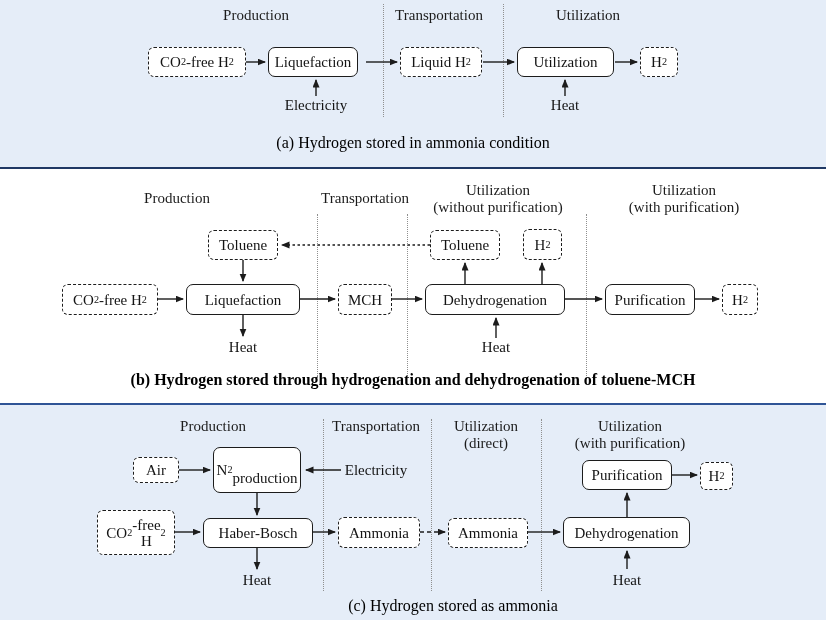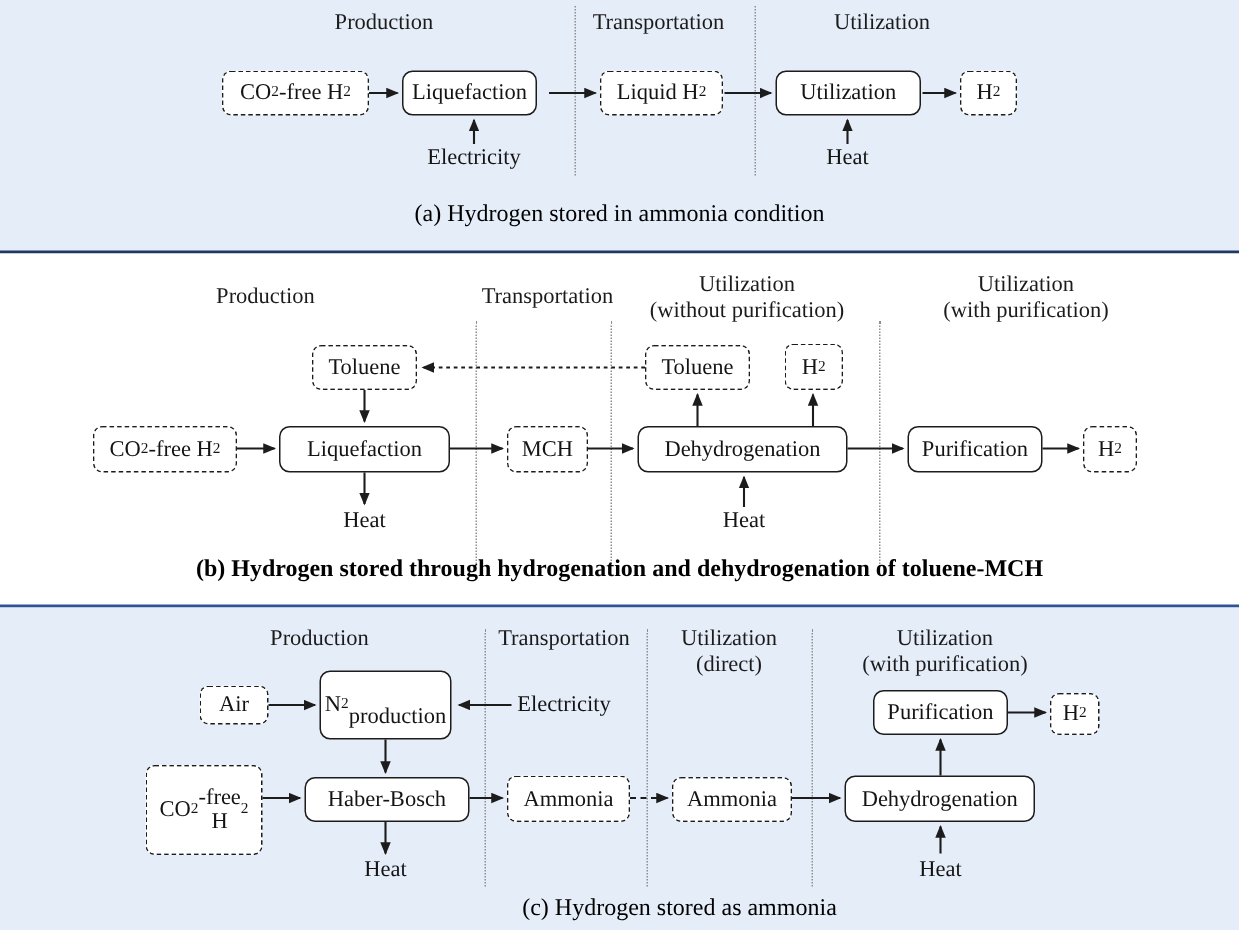--- a/index.html
+++ b/index.html
@@ -124,21 +124,21 @@
 
     <div class="vdiv" style="left:323px;top:14px;height:172px;"></div>
     <div class="vdiv" style="left:431px;top:14px;height:172px;"></div>
     <div class="vdiv" style="left:541px;top:14px;height:172px;"></div>
 
     <div class="box dashed" style="left:133px;top:52px;width:46px;height:26px;">Air</div>
     <div class="box solid" style="left:213px;top:42px;width:88px;height:46px;">N<sub>2</sub>
 production</div>
     <div class="elabel" style="left:376px;top:57px;">Electricity</div>
 
-    <div class="box dashed" style="left:97px;top:105px;width:78px;height:60px;">CO<sub>2</sub>-free
+    <div class="box dashed" style="left:97px;top:105px;width:78px;height:45px;">CO<sub>2</sub>-free
 H<sub>2</sub></div>
     <div class="box solid" style="left:203px;top:113px;width:110px;height:30px;">Haber-Bosch</div>
     <div class="box dashed" style="left:338px;top:112px;width:82px;height:31px;">Ammonia</div>
     <div class="box dashed" style="left:448px;top:113px;width:80px;height:30px;">Ammonia</div>
     <div class="box solid" style="left:563px;top:112px;width:127px;height:31px;">Dehydrogenation</div>
     <div class="box solid" style="left:582px;top:55px;width:90px;height:30px;">Purification</div>
     <div class="box dashed" style="left:700px;top:57px;width:33px;height:28px;">H<sub>2</sub></div>
 
     <div class="elabel" style="left:257px;top:167px;">Heat</div>
     <div class="elabel" style="left:627px;top:167px;">Heat</div>

